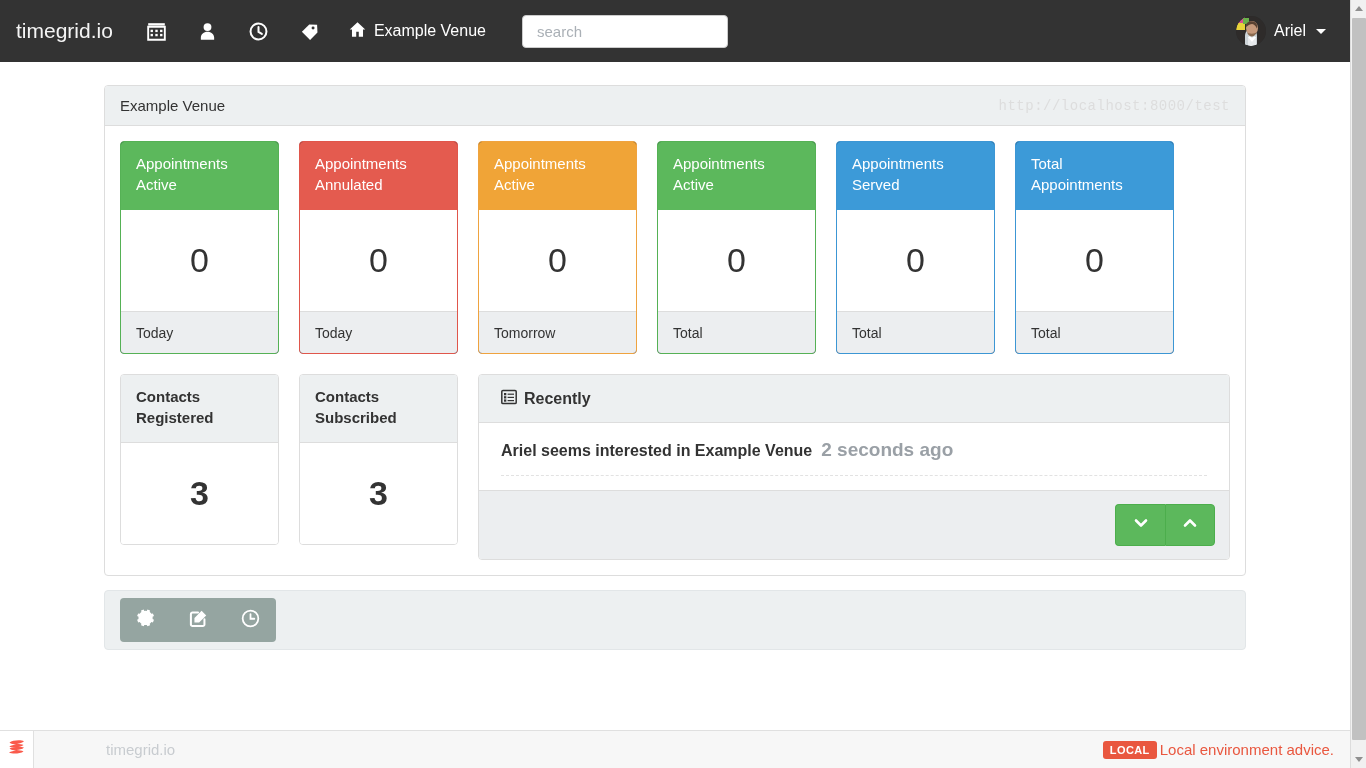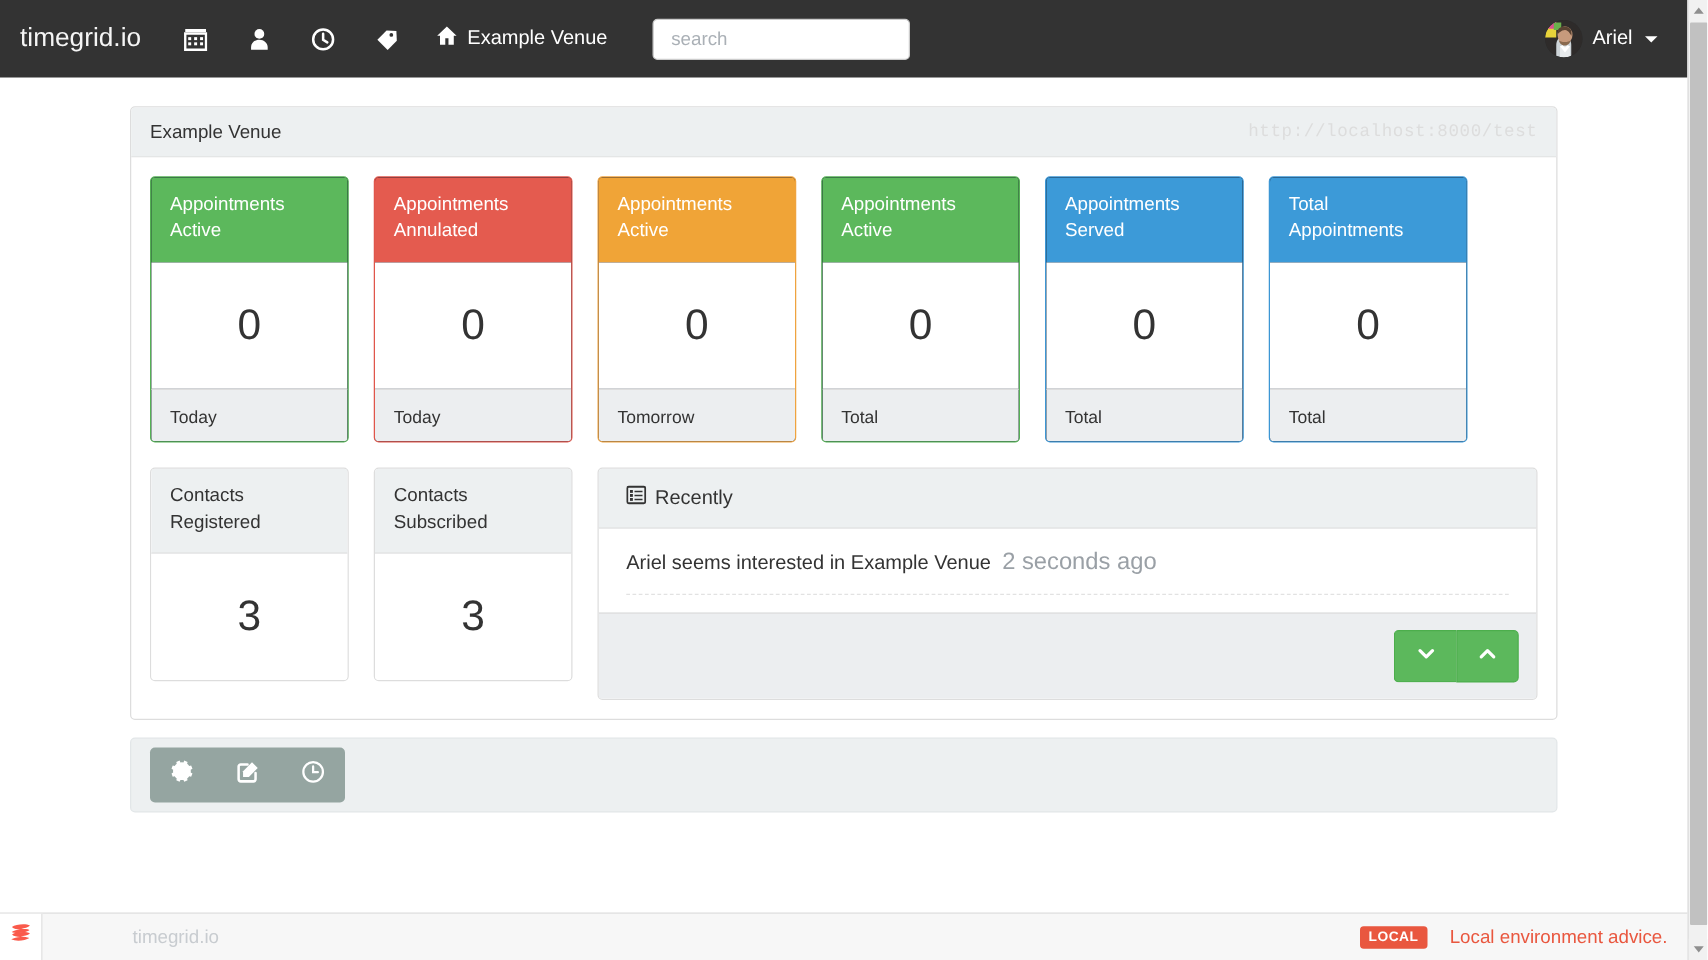--- a/index.html
+++ b/index.html
@@ -215,20 +215,21 @@
   .sc-orange { border-color: #efa33f; }
   .sc-orange .sc-head { background: #f0a437; }
   .sc-blue   { border-color: #3c96d4; }
   .sc-blue   .sc-head { background: #3c9ad8; }
 
   
   .second-row {
     display: flex;
     gap: 20px;
     align-items: flex-start;
+    font-weight: bold;
   }
   .contact-card {
     width: 159px;
     border: 1px solid #dddddd;
     border-radius: 4px;
     overflow: hidden;
     background: #ffffff;
   }
   .contact-card .cc-head {
     background: #edf0f1;
@@ -366,21 +367,21 @@
   }
   .footer-brand {
     color: #c8ccd0;
     font-size: 15px;
     margin-left: 72px;
   }
   .footer-right {
     margin-left: auto;
     display: flex;
     align-items: center;
-    gap: 18px;
+    gap: 3px;
     padding-right: 16px;
   }
   .label-local {
     background: #e9573f;
     color: #ffffff;
     font-size: 11px;
     font-weight: bold;
     padding: 3px 7px;
     border-radius: 3px;
     letter-spacing: 0.4px;

